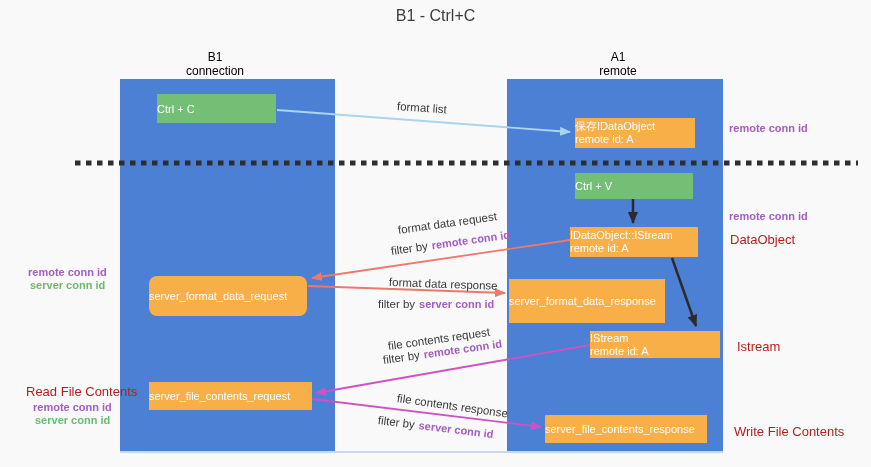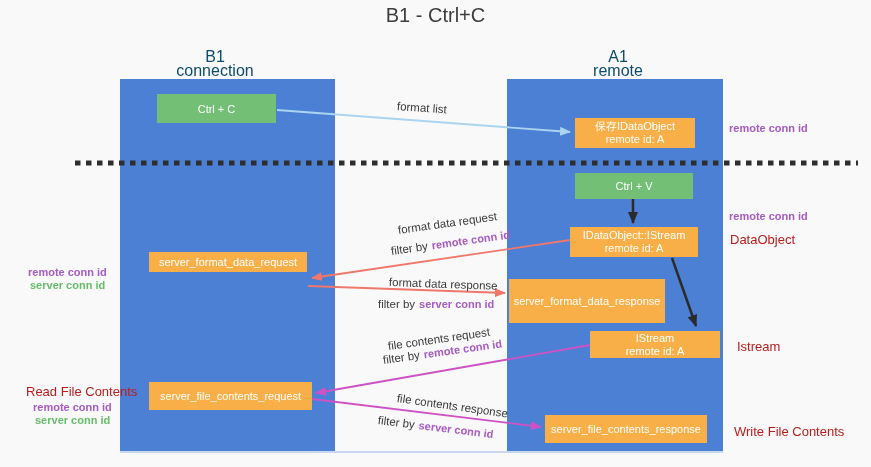--- a/index.html
+++ b/index.html
@@ -8,40 +8,40 @@
     background:#f9f9f9;
     font-family:"Liberation Sans", sans-serif;
     position:relative;
     overflow:hidden;
     color:#3b3b3b;
   }
   #canvas{position:absolute;left:0;top:0;width:871px;height:467px;}
 
   .title{
     position:absolute;left:0;top:6px;width:871px;
-    text-align:center;font-size:20px;line-height:19px;color:#3d3d3d;
+    text-align:center;font-size:16px;line-height:19px;color:#3d3d3d;
     z-index:3;
   }
   .lane-head{
     position:absolute;width:140px;text-align:center;
-    font-size:16px;line-height:14px;color:#0c4a6e;z-index:3;
+    font-size:12px;line-height:14px;color:#000000;z-index:3;
   }
   .lane-rect{
     position:absolute;background:#4b80d5;z-index:1;
   }
   .bottom-rule{
     position:absolute;left:120px;top:451px;width:603px;height:2px;
     background:#c9d7f1;z-index:1;
   }
 
   svg.arrows{position:absolute;left:0;top:0;z-index:2;pointer-events:none;}
 
   .node{
     position:absolute;z-index:3;
-    display:flex;flex-direction:column;align-items:center;justify-content:center;
+    display:flex;flex-direction:column;align-items:flex-start;justify-content:center;
     color:#ffffff;text-align:center;
   }
   .node.green{background:#72bf75;font-size:11px;}
   .node.orange{background:#f9af47;font-size:11px;line-height:13px;}
 
   .flabel{
     position:absolute;z-index:3;font-size:11.5px;color:#3b3b3b;white-space:nowrap;
     transform-origin:left center;
   }
   .side-label{
@@ -117,21 +117,21 @@
 
   <div class="node green" style="left:575px;top:173px;width:118px;height:26px;">
     <span>Ctrl + V</span>
   </div>
 
   <div class="node orange" style="left:570px;top:227px;width:128px;height:30px;">
     <span>IDataObject::IStream</span>
     <span>remote id: A</span>
   </div>
 
-  <div class="node orange" style="left:149px;top:252px;width:158px;height:20px;">
+  <div class="node orange" style="left:149px;top:276px;width:158px;height:40px;border-radius:8px;">
     <span>server_format_data_request</span>
   </div>
 
   <div class="node orange" style="left:509px;top:279px;width:156px;height:44px;">
     <span>server_format_data_response</span>
   </div>
 
   <div class="node orange" style="left:590px;top:331px;width:130px;height:27px;">
     <span>IStream</span>
     <span>remote id: A</span>

